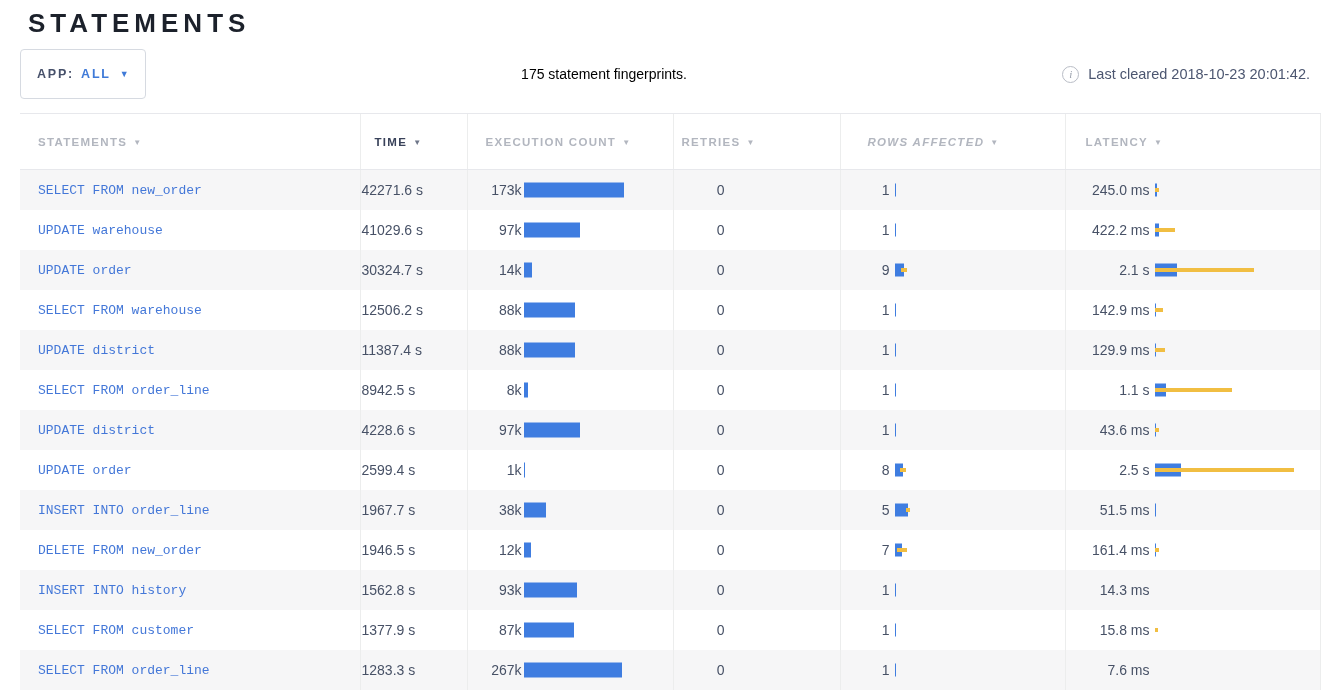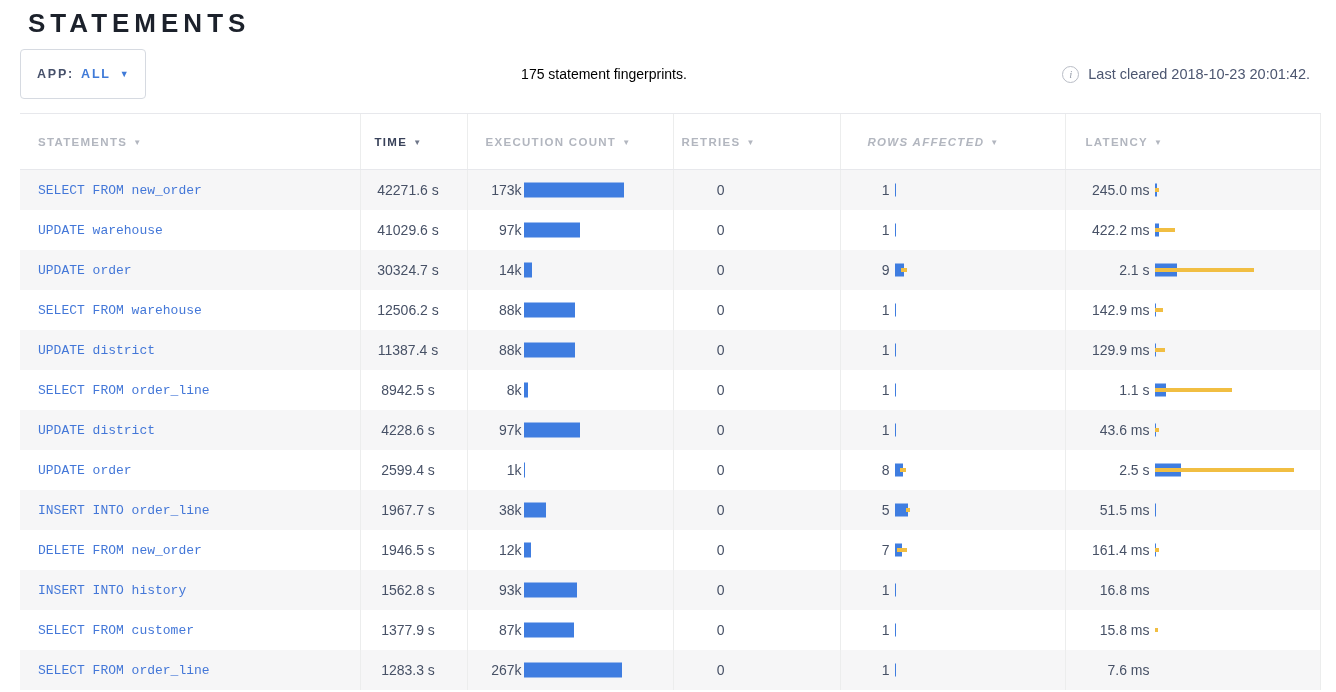--- a/index.html
+++ b/index.html
@@ -44,21 +44,21 @@
   .c-statement { padding-left:18px; }
   th.c-statement { padding-left:18px; }
   th.c-time { padding-left:14px; }
   th.c-exec { padding-left:18px; }
   th.c-retries { padding-left:8px; }
   th.c-rows { padding-left:27px;font-style:italic; }
   th.c-latency { padding-left:20px; }
 
   .stmt-link { font-family:"Liberation Mono","DejaVu Sans Mono",monospace;
     font-size:13px; color:#4377d8; text-decoration:none; cursor:pointer; }
-  td.c-time { text-align:center; padding-right:12px; }
+  td.c-time { text-align:left; padding-right:12px; }
 
   .cellbar { display:flex; align-items:center; height:100%; }
   .num-label { flex:none; text-align:right; white-space:nowrap; }
   .c-exec .num-label { width:53px; margin-right:2px; }
   .c-retries .num-label { width:50px; }
   .c-rows .num-label { width:48px; margin-right:5px; }
   .c-latency .num-label { width:83px; margin-right:5px; }
   .bar-wrap { position:relative; flex:1; height:18px; }
   .bar-blue { position:absolute; left:0; top:50%; transform:translateY(-50%);
     background:#3f7de0; }
@@ -467,21 +467,21 @@
           <td class="c-rows">
             <div class="cellbar">
               <span class="num-label">1</span>
               <div class="bar-wrap">
                 <div class="bar-blue" style="width: 1.5px; height: 13px;"></div>
               </div>
             </div>
           </td>
           <td class="c-latency">
             <div class="cellbar">
-              <span class="num-label">16.8 ms</span>
+              <span class="num-label">14.3 ms</span>
               <div class="bar-wrap"></div>
             </div>
           </td>
         </tr>
         <tr class="even">
           <td class="c-statement"><a class="stmt-link">SELECT FROM customer</a></td>
           <td class="c-time">1377.9 s</td>
           <td class="c-exec">
             <div class="cellbar">
               <span class="num-label">87k</span>

